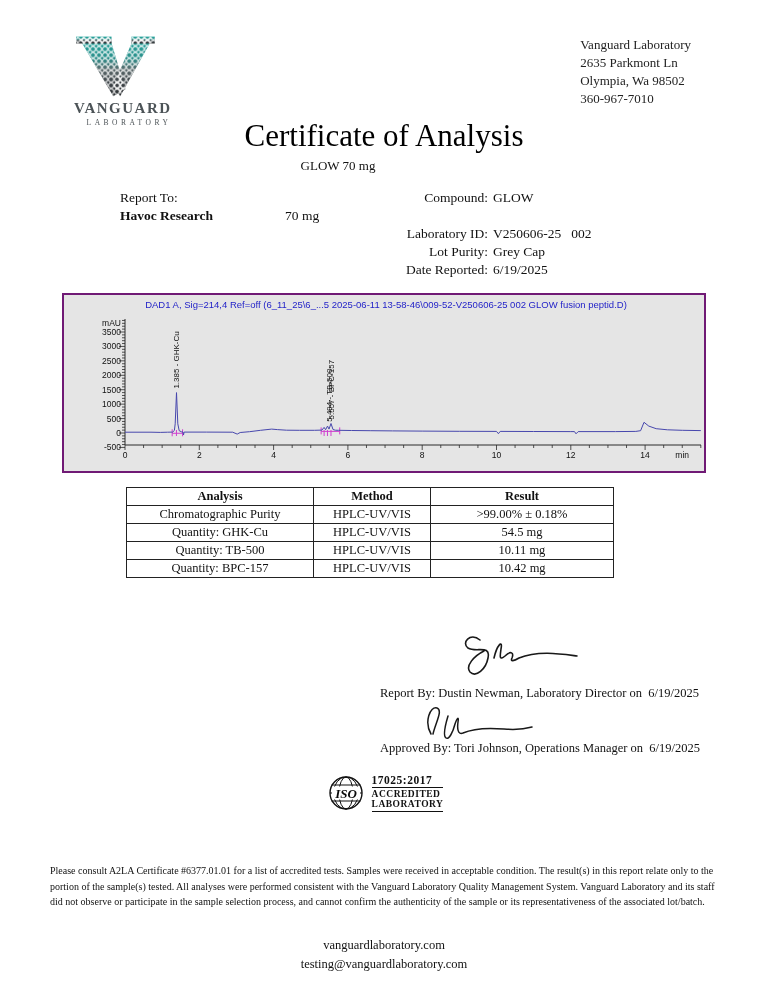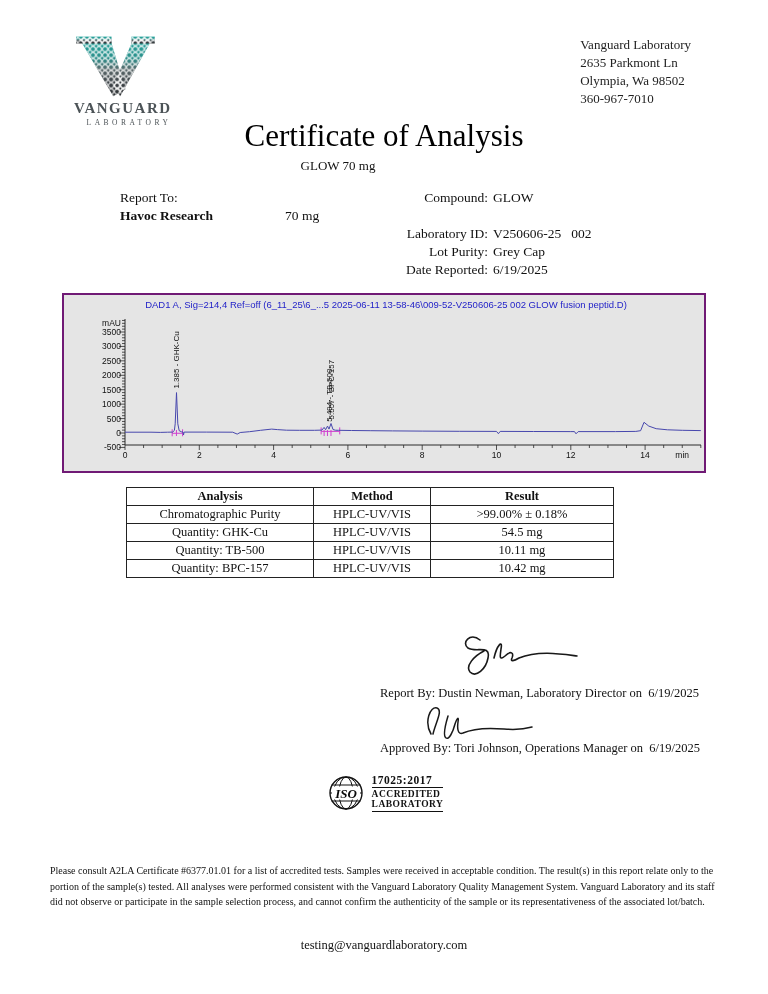--- a/index.html
+++ b/index.html
@@ -307,14 +307,15 @@
   <div class="iso-text">
     <div class="iso-l1">17025:2017</div>
     <div class="iso-l2">ACCREDITED</div>
     <div class="iso-l3">LABORATORY</div>
   </div>
 </div>
 
 <div class="abs disclaimer">Please consult A2LA Certificate #6377.01.01 for a list of accredited tests. Samples were received in acceptable condition. The result(s) in this report relate only to the portion of the sample(s) tested. All analyses were performed consistent with the Vanguard Laboratory Quality Management System. Vanguard Laboratory and its staff did not observe or participate in the sample selection process, and cannot confirm the authenticity of the sample or its representativeness of the associated lot/batch.</div>
 
 <div class="abs footer-links">
+  <div>vanguardlaboratory.com</div>
   <div>testing@vanguardlaboratory.com</div>
 </div>
 
 </body></html>

